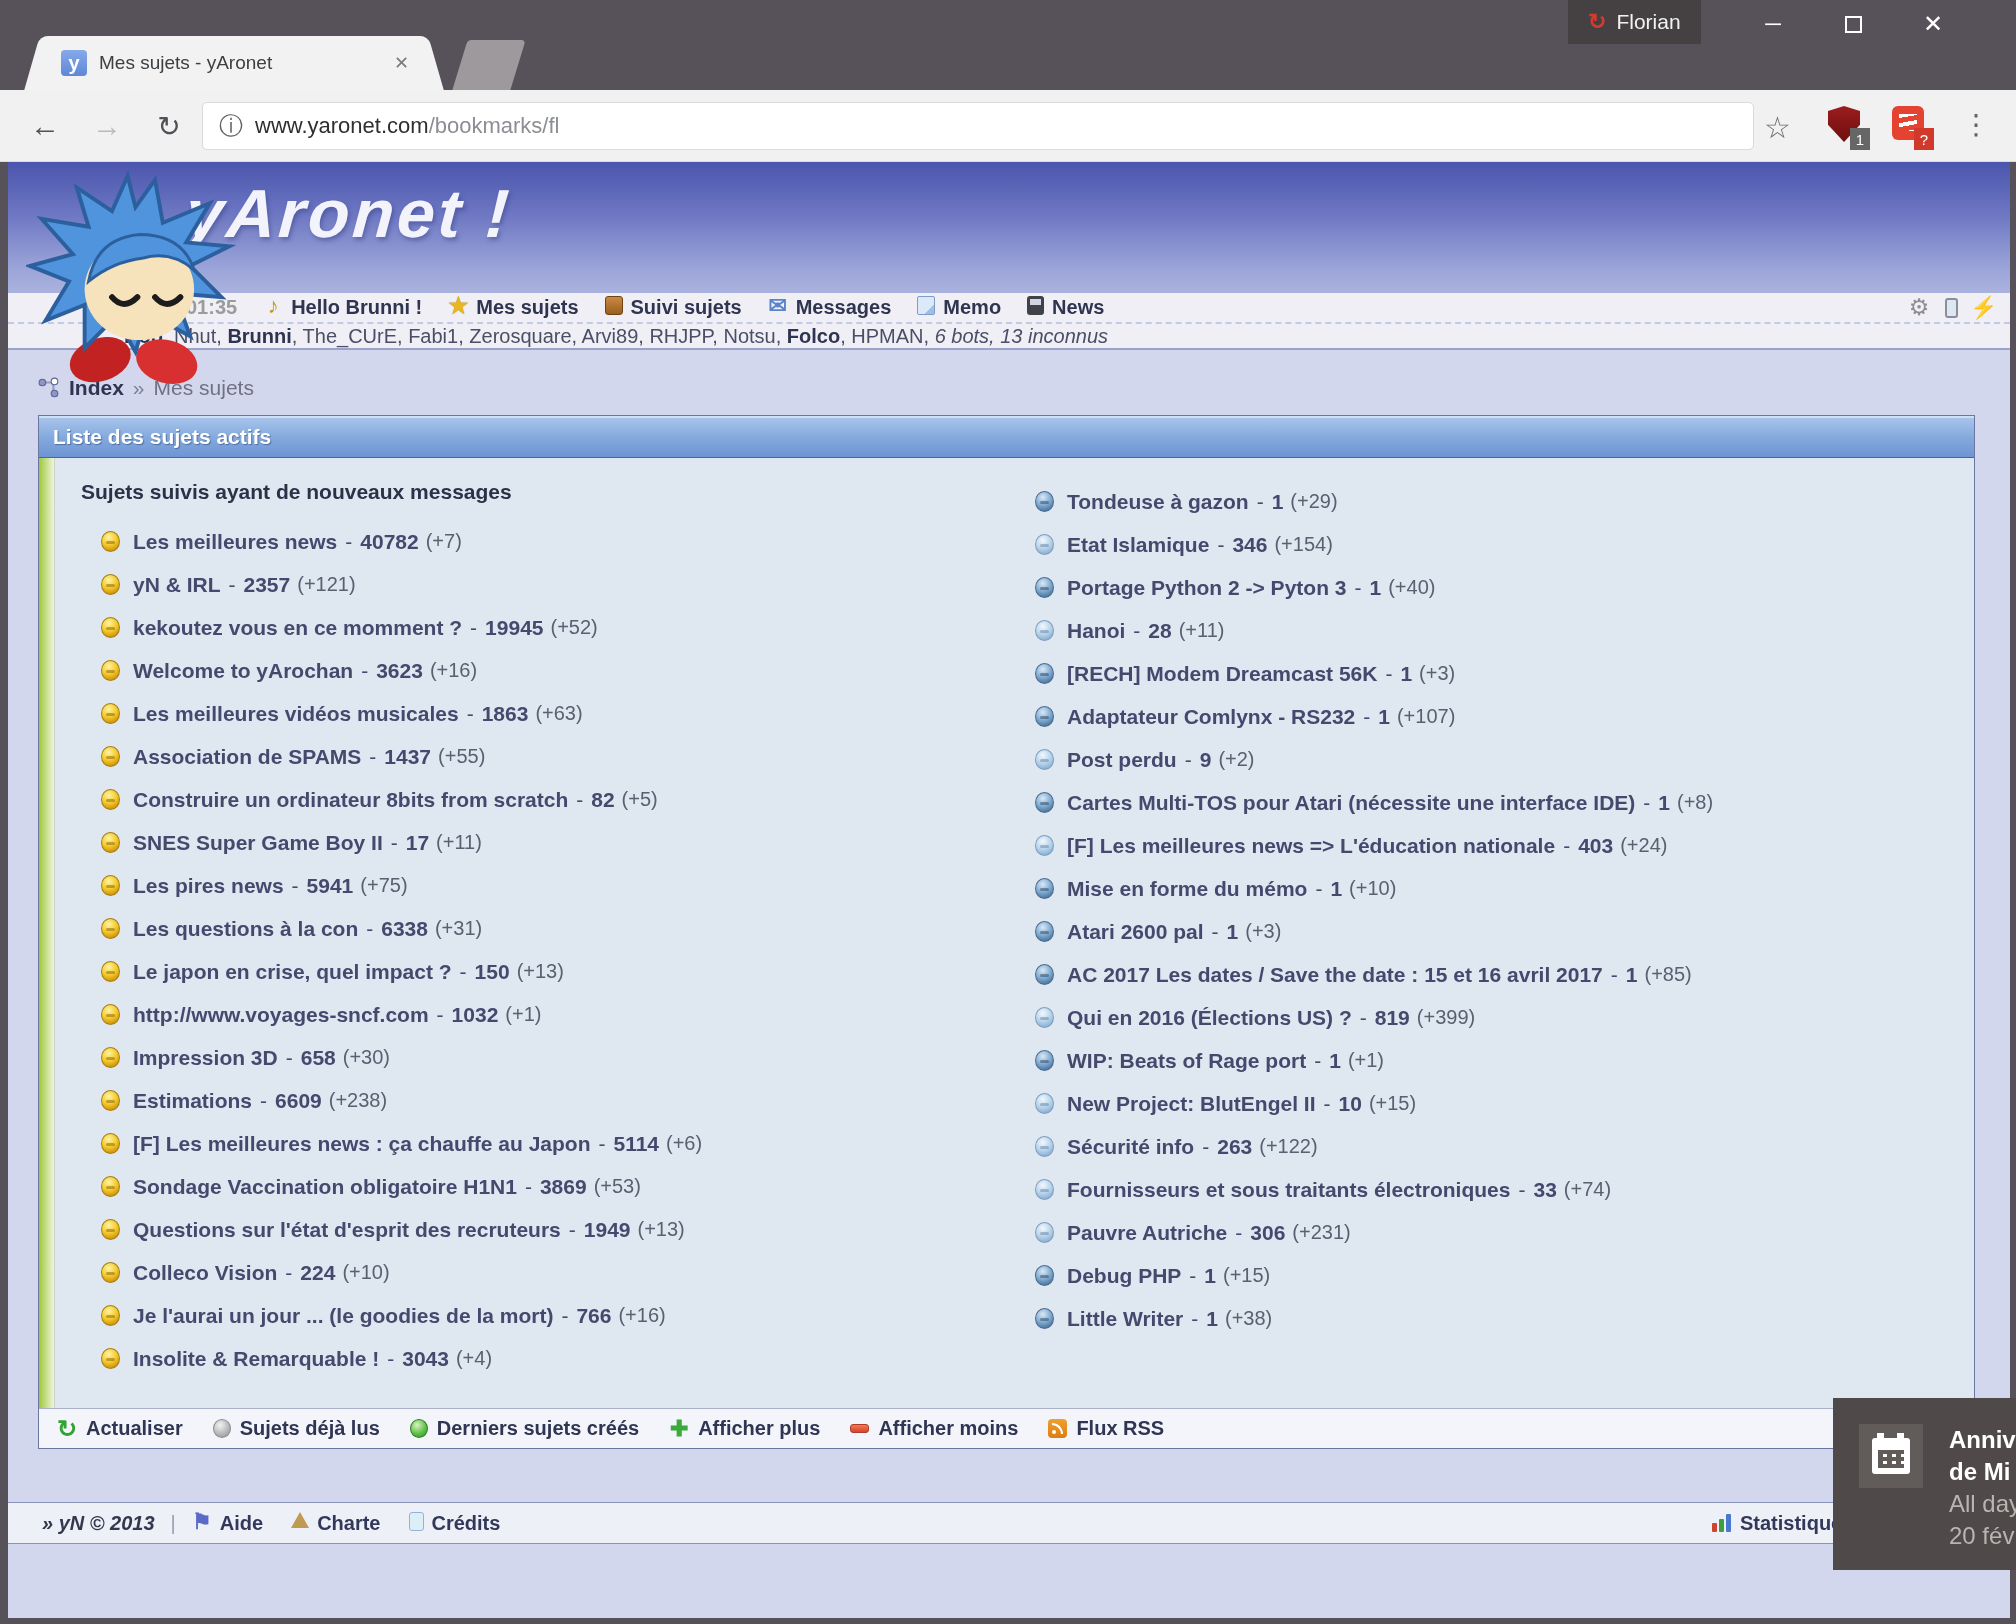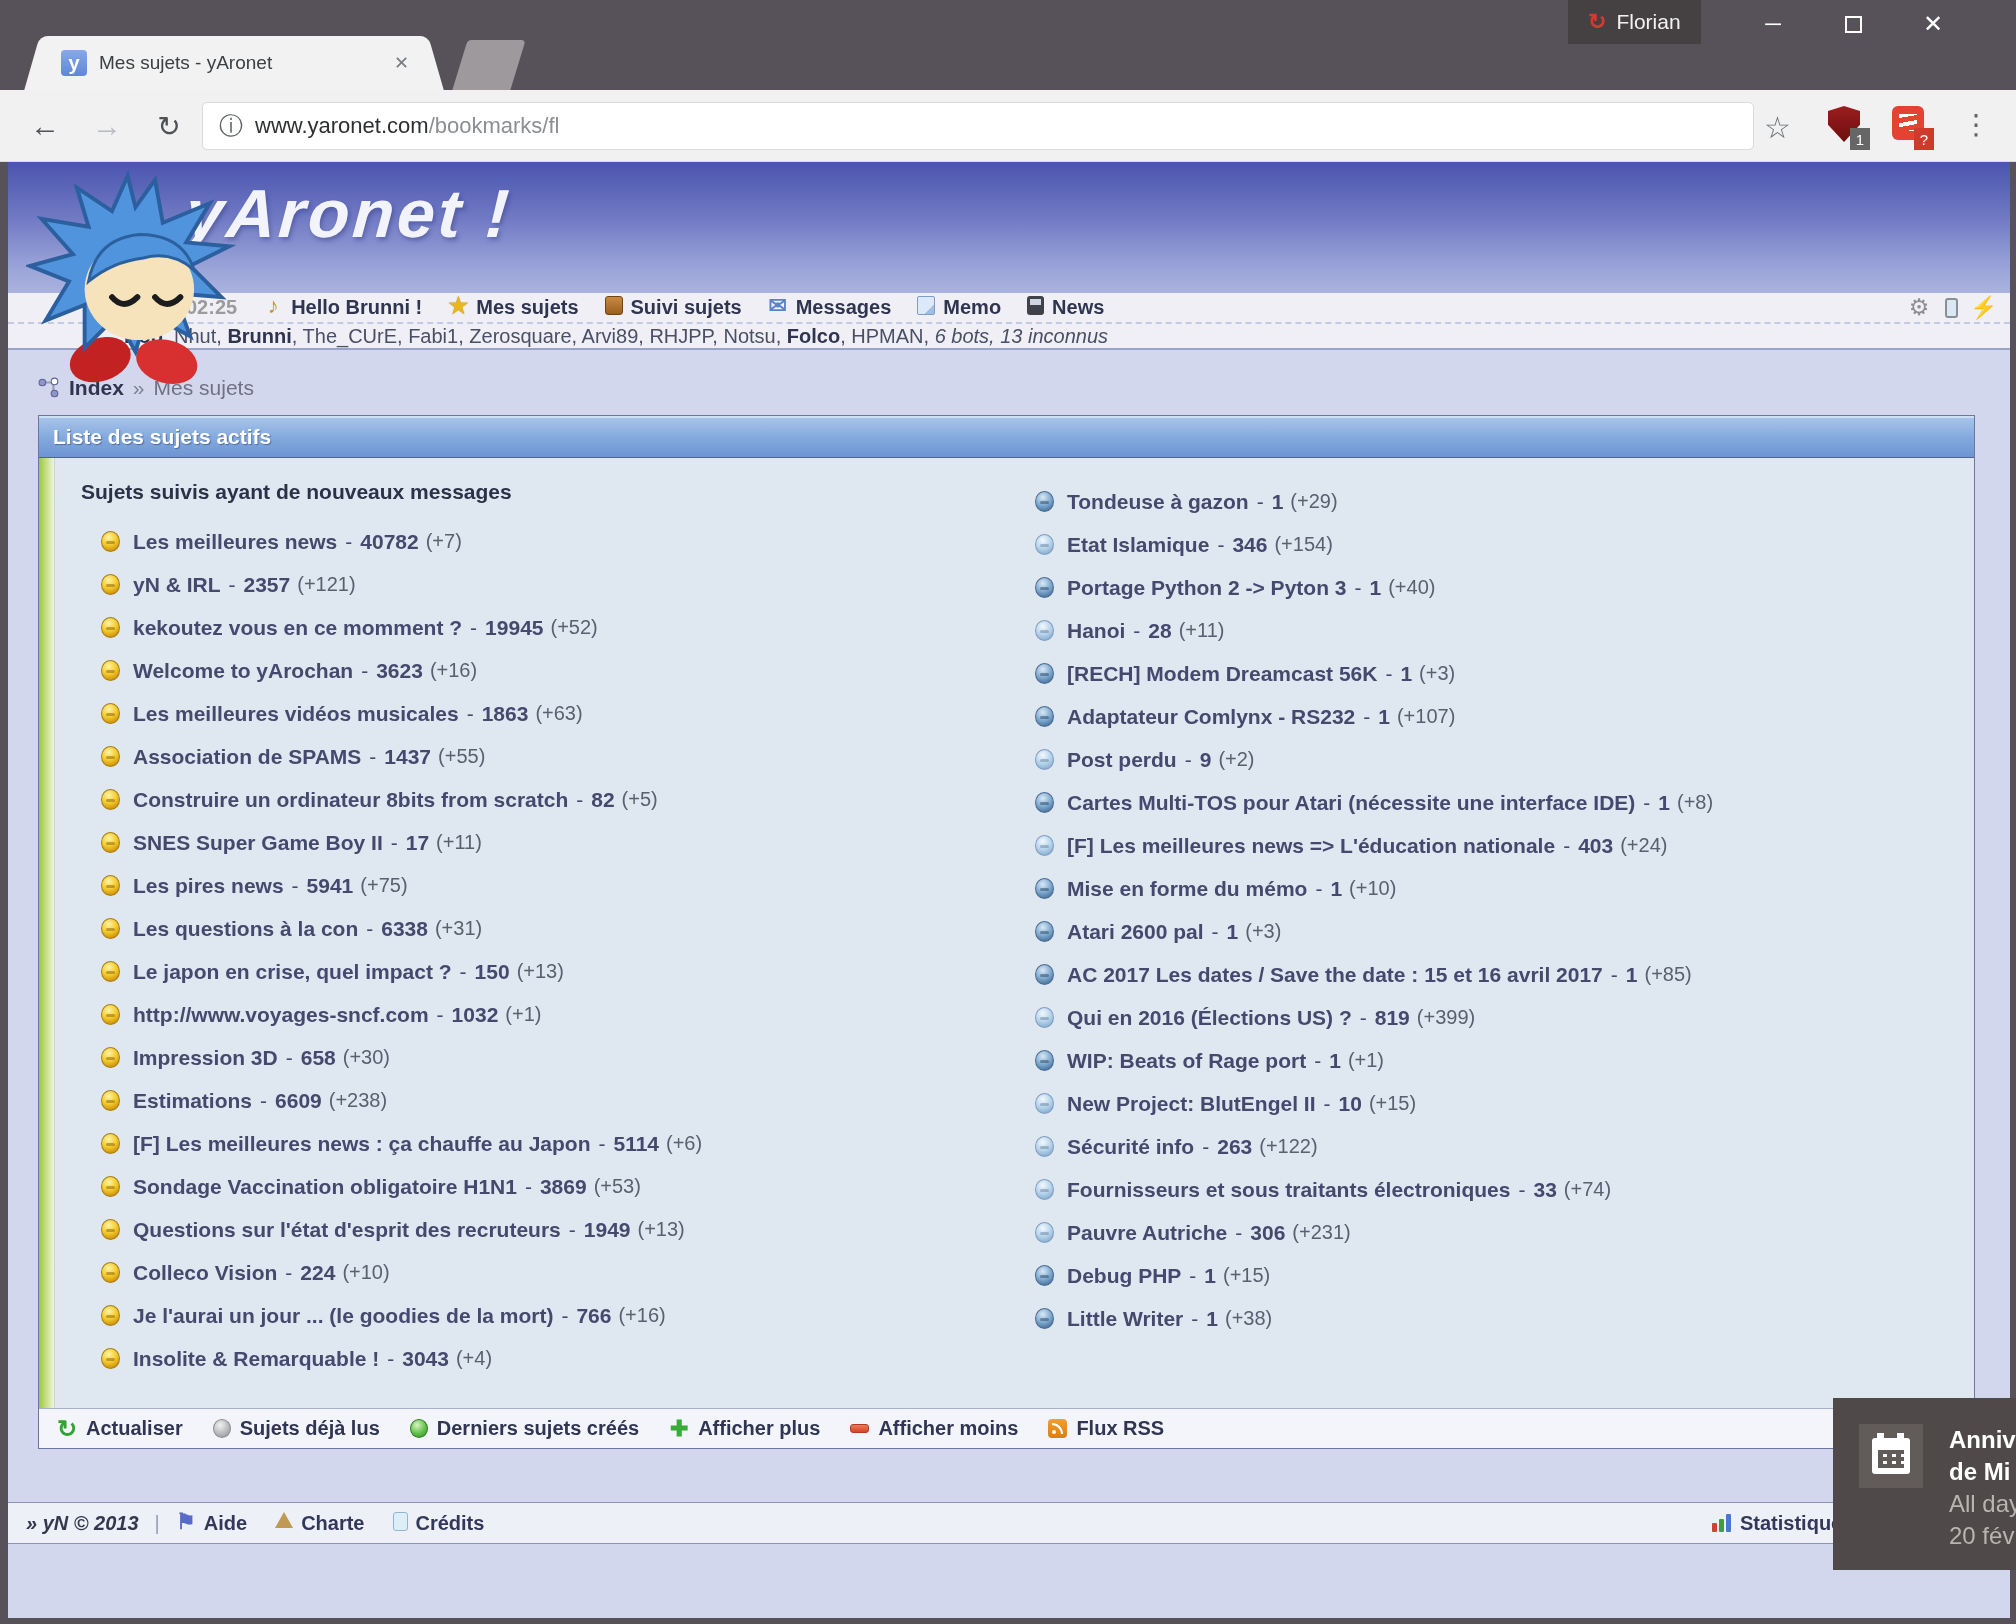--- a/index.html
+++ b/index.html
@@ -123,21 +123,21 @@
   .i-ball-green{width:18px;height:19px;border-radius:50%;background:radial-gradient(circle at 38% 30%,#d8f4c0,#5fc04a 55%,#2f8d26);border:1px solid #2f7d22;}
   .i-plus::before{content:"\271A";color:#3aaa3a;font-size:22px;}
   .i-minus{width:19px;height:9px;border-radius:3px;background:linear-gradient(#f07a5a,#d5452c);border:1px solid #b53a22;}
   .i-rss{width:19px;height:19px;border-radius:4px;background:linear-gradient(#f0a030,#dd7d12);position:relative;}
   .i-rss::before{content:"";position:absolute;left:4px;bottom:4px;width:4px;height:4px;background:#fff;border-radius:50%;}
   .i-rss::after{content:"";position:absolute;left:4px;bottom:4px;width:9px;height:9px;border-top:2.5px solid #fff;
     border-right:2.5px solid #fff;border-radius:0 100% 0 0;}
 
   
   .footer{position:absolute;left:0;top:1340px;width:100%;height:42px;background:#eef0f7;
-    border-top:1px solid #8a93b8;border-bottom:1px solid #8a93b8;display:flex;align-items:center;padding-left:18px;}
+    border-top:1px solid #8a93b8;border-bottom:1px solid #8a93b8;display:flex;align-items:center;padding-left:34px;}
   .copyright{font-size:20px;font-weight:bold;font-style:italic;color:#33384f;}
   .foot-sep{color:#9a9eb4;margin:0 16px;font-size:20px;}
   .footlinks{display:flex;align-items:center;gap:28px;}
   .footitem{display:flex;align-items:flex-start;gap:8px;font-size:20px;font-weight:bold;color:#33385a;cursor:pointer;}
   .i-flag::before{content:"\2691";color:#5a6ac8;font-size:22px;}
   .i-charte{width:0;height:0;border-left:9px solid transparent;border-right:9px solid transparent;border-bottom:16px solid #c09a52;}
   .i-credits{width:15px;height:19px;background:#dceef8;border:1px solid #92b4d4;border-radius:3px;}
   .stats{position:absolute;left:1704px;top:0;height:100%;display:flex;align-items:center;gap:9px;
     font-size:20px;font-weight:bold;color:#33385a;cursor:pointer;}
   .i-chart{display:inline-flex;align-items:flex-end;gap:2px;height:18px;}
@@ -215,21 +215,21 @@
       <ellipse cx="72" cy="99" rx="16" ry="11" transform="rotate(16 72 99)" fill="#d83030"></ellipse>
       <path fill="#4f94dc" stroke="#2c5f9e" stroke-width="2" d="M52,4 L44,22 L26,10 L32,30 L8,26 L24,44 L2,50 L22,58 L10,78 L30,70 L30,92 L46,76 L56,94 L62,74 L84,86 L76,64 L100,66 L84,50 L104,40 L82,38 L94,18 L70,28 L66,6 L56,20 Z"></path>
       <ellipse cx="58" cy="62" rx="28" ry="26" fill="#f6e3bb"></ellipse>
       <path fill="#4f94dc" stroke="#2c5f9e" stroke-width="1.5" d="M32,58 Q36,36 58,34 Q80,34 86,52 Q74,42 60,46 Q44,48 32,58 Z"></path>
       <path d="M44,66 q6,7 13,0" stroke="#1c1c1c" stroke-width="3" fill="none" stroke-linecap="round"></path>
       <path d="M66,66 q6,7 13,0" stroke="#1c1c1c" stroke-width="3" fill="none" stroke-linecap="round"></path>
     </svg>
 
     <div class="navstrip">
       <div class="navrow">
-        <span class="time">02:25</span>
+        <span class="time">01:35</span>
         <span style="display:flex;gap:26px;align-items:center;">
 
             <span class="navitem">
               <span class="nicon i-music"></span>
               <span>Hello Brunni !</span>
             </span>
 
             <span class="navitem">
               <span class="nicon i-star"></span>
               <span>Mes sujets</span>

